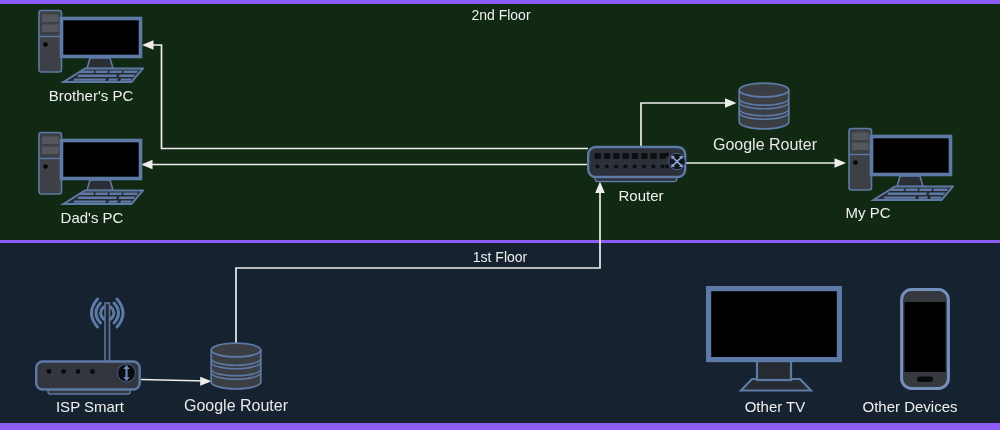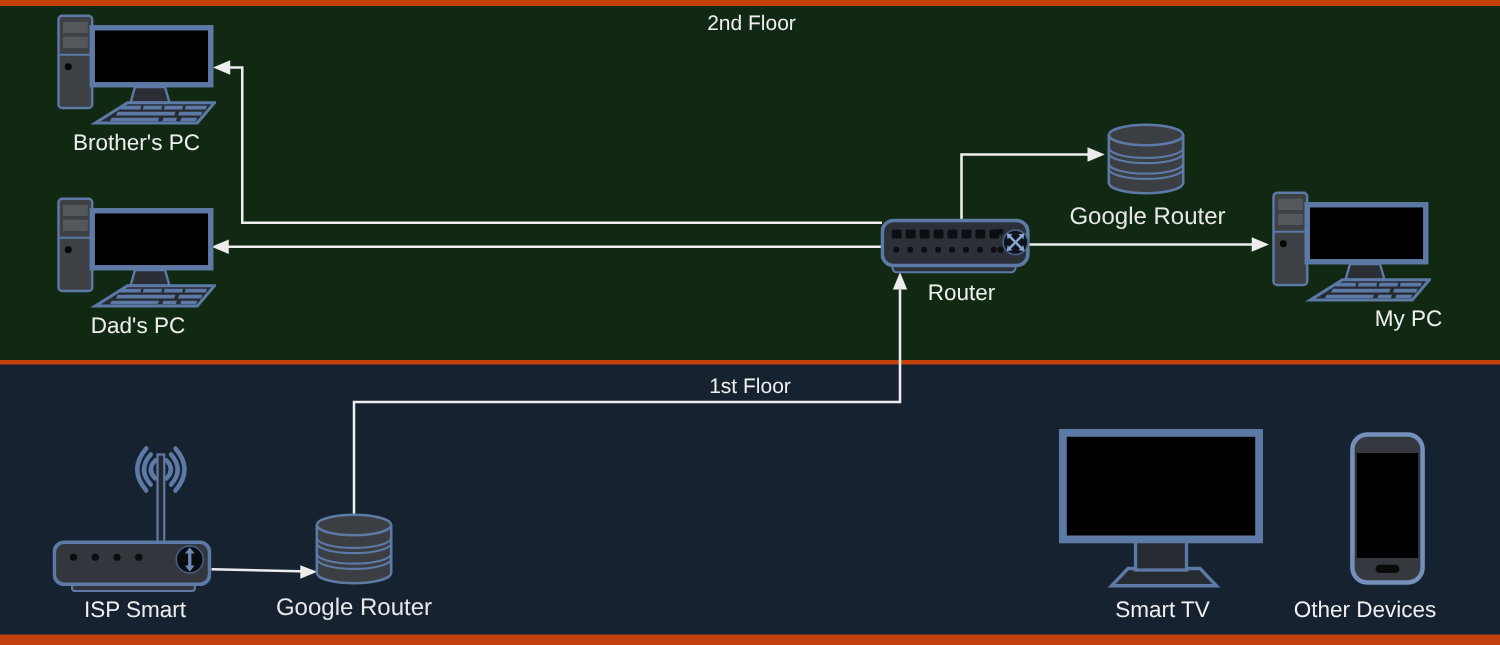--- a/index.html
+++ b/index.html
@@ -1,17 +1,17 @@
 <!DOCTYPE html>
 <html><head>
 <meta charset="utf-8">
 <style>
   html,body{margin:0;padding:0;background:#000;}
   .canvas{
-    position:relative;width:1000px;height:430px;background:#c2410c;overflow:hidden;
+    position:relative;width:1000px;height:430px;background:#8b5cf6;overflow:hidden;
     font-family:"Liberation Sans", sans-serif;
   }
   .floor{position:absolute;left:0;width:1000px;z-index:0;}
   .floor-2{top:4px;height:236px;background:#112912;}
   .floor-1{top:243px;height:180px;background:#16222f;}
   .wires{position:absolute;left:0;top:0;z-index:1;}
   .node{position:absolute;z-index:2;}
   .node svg{display:block;}
   .nlabel{
     position:absolute;z-index:3;transform:translateX(-50%);
@@ -162,21 +162,21 @@
         <use href="#sym-desktop-pc"></use>
       </svg>
   </div>
   <div class="nlabel" style="left:92px;top:210px">Dad's PC</div>
 
   <div class="node" style="left:848px;top:126px">
     <svg width="106" height="76">
         <use href="#sym-desktop-pc"></use>
       </svg>
   </div>
-  <div class="nlabel" style="left:939px;top:205px">My PC</div>
+  <div class="nlabel" style="left:868px;top:205px">My PC</div>
 
   <div class="node" style="left:587px;top:145px">
     <svg width="100" height="38">
         <use href="#sym-switch"></use>
       </svg>
   </div>
   <div class="nlabel" style="left:641px;top:188px">Router</div>
 
   <div class="node" style="left:738px;top:82px">
     <svg width="52" height="48">
@@ -197,21 +197,21 @@
         <use href="#sym-cylinder"></use>
       </svg>
   </div>
   <div class="nlabel small" style="left:236px;top:397px">Google Router</div>
 
   <div class="node" style="left:706px;top:286px">
     <svg width="136" height="107">
         <use href="#sym-tv"></use>
       </svg>
   </div>
-  <div class="nlabel" style="left:775px;top:399px">Smart TV</div>
+  <div class="nlabel" style="left:775px;top:399px">Other TV</div>
 
   <div class="node" style="left:900px;top:288px">
     <svg width="50" height="102">
         <use href="#sym-phone"></use>
       </svg>
   </div>
   <div class="nlabel" style="left:910px;top:399px">Other Devices</div>
 
 </div>
 

